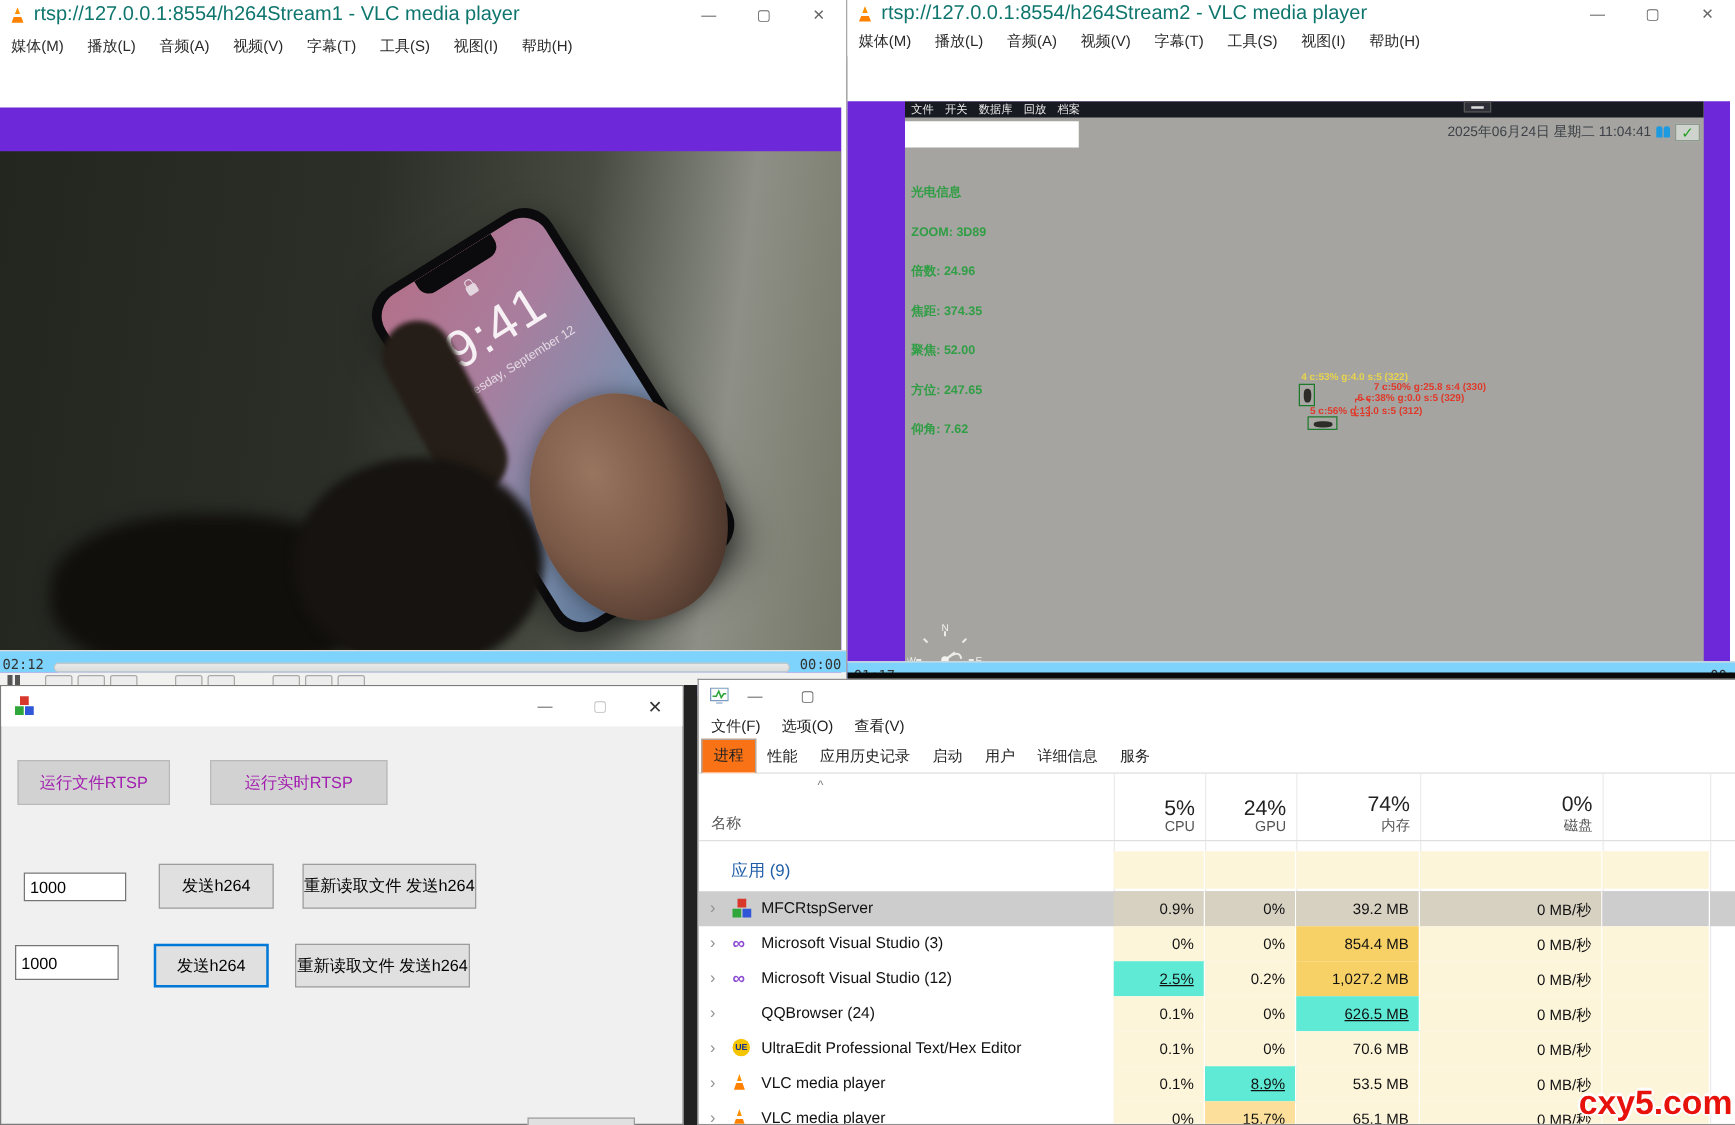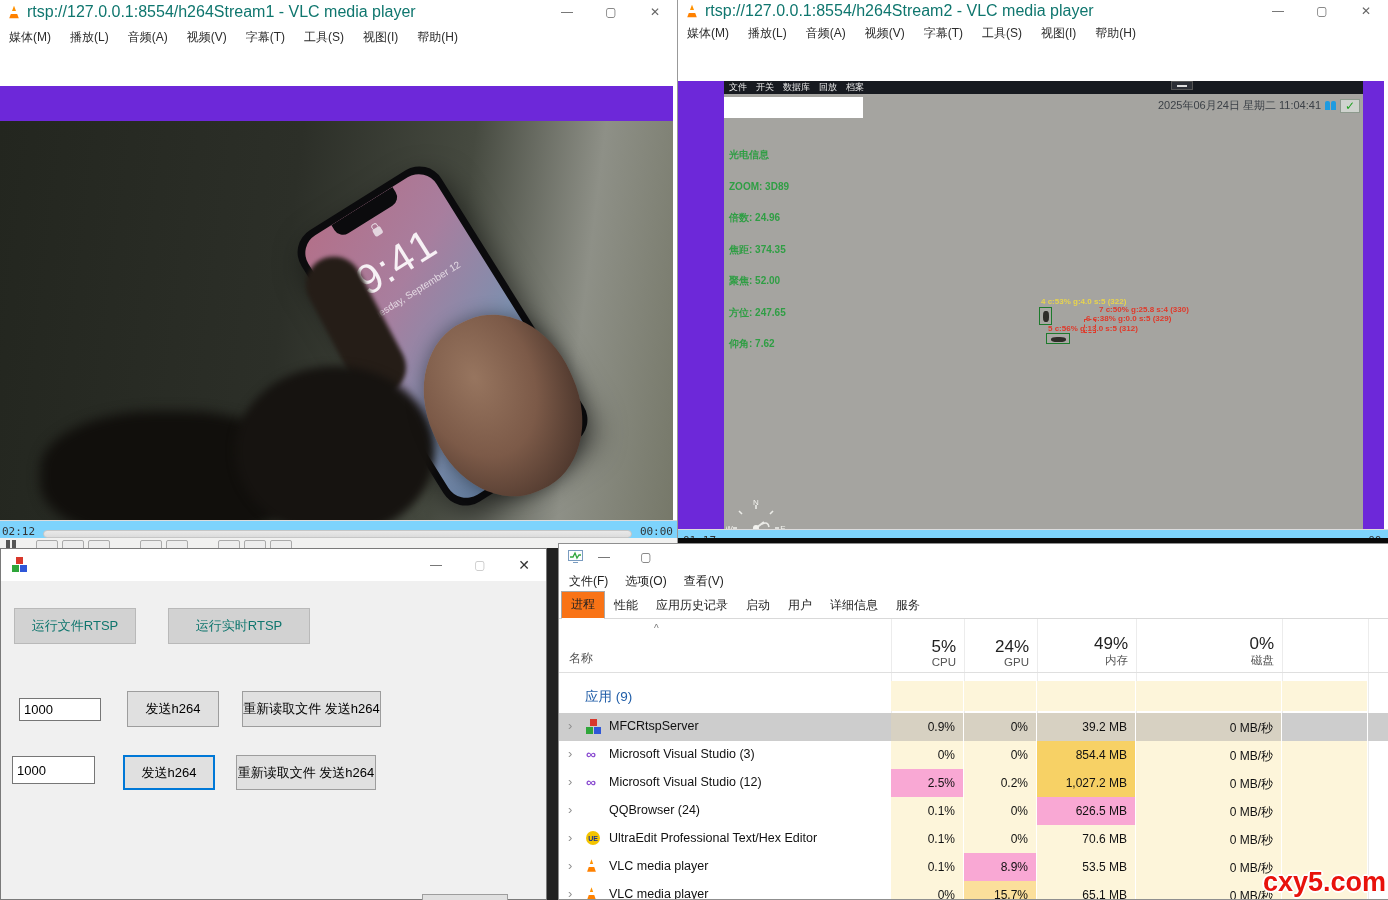--- a/index.html
+++ b/index.html
@@ -88,21 +88,21 @@
   .compass { position:absolute; left:2px; top:417px; }
 
   
   #dialog { left:0; top:548px; width:547px; height:352px; background:#f0f0f0; border:1px solid #7a7a7a; z-index:6; }
   .dlg-titlebar { height:32px; background:#fff; display:flex; align-items:center; padding-left:11px; }
   .icon-mfc { width:16px; height:16px; flex:none; background-repeat:no-repeat;
       background-image:linear-gradient(#d8372b,#d8372b),linear-gradient(#2fa63a,#2fa63a),linear-gradient(#2f57d8,#2f57d8);
       background-size:7px 7px; background-position:4px 0,0 8px,8px 8px; }
   .dlg-btn { position:absolute; background:#e0e0e0; border:1px solid #9d9d9d; font-size:13px; color:#000;
              display:flex; align-items:center; justify-content:center; }
-  .dlg-btn.disabled { background:#d2d2d2; border-color:#b9b9b9; color:#0f766e; }
+  .dlg-btn.disabled { background:#d2d2d2; border-color:#b9b9b9; color:#a21caf; }
   .dlg-btn.focused { border:2px solid #0078d7; }
   .dlg-input { position:absolute; background:#fff; border:1px solid #767676; font-size:13px;
                padding-left:4px; color:#000; font-family:"Liberation Sans",sans-serif; }
 
   
   #taskmgr { left:558px; top:543px; width:830px; height:357px; background:#fff; border:1px solid #8f8f8f;
              border-right:none; z-index:5; }
   .tm-titlebar { height:25px; display:flex; align-items:center; padding-left:9px; }
   .tm-title { font-size:12px; color:#333; margin-left:6px; flex:1; }
   .tm-menubar { height:25px; display:flex; align-items:center; gap:17px; padding-left:10px;
@@ -124,21 +124,21 @@
   .tm-row { position:absolute; left:0; height:28px; width:100%; }
   .tm-row.selected { background:#cdcdcd; }
   .chev { position:absolute; left:9px; top:5px; font-size:13px; color:#909090; }
   .rowicon { position:absolute; left:27px; top:6px; }
   .rowname { position:absolute; left:50px; top:6px; font-size:12.5px; color:#111; white-space:nowrap; }
   .cell { position:absolute; top:0; height:100%; font-size:12px; color:#111; text-align:right;
           padding:7px 8px 0 0; border-right:1px solid #fff; }
   .c-cpu { left:332px; width:73px; } .c-gpu { left:405px; width:73px; }
   .c-mem { left:478px; width:99px; } .c-disk { left:577px; width:146px; }
   .c-extra { left:723px; width:86px; }
-  .h0 { background:#fdf5da; } .h1 { background:#f9a8d4; } .h2 { background:#fbdf9b; } .h3 { background:#f7d165; }
+  .h0 { background:#fdf5da; } .h1 { background:#5eead4;text-decoration:underline; } .h2 { background:#fbdf9b; } .h3 { background:#f7d165; }
   .hsel { background:#d7d1c2; } .hselx { background:#cdcdcd; }
   .icon-vs { color:#8a4bd0; font-weight:bold; font-size:14px; line-height:14px; }
   .icon-qq { width:14px; height:14px; border-radius:50%; position:relative;
              background:radial-gradient(circle at 35% 30%,#4da1ff,#0b62d6); }
   .icon-qq::after { content:""; position:absolute; left:2px; top:2px; width:7px; height:7px;
              border:2px solid #fff; border-radius:50%; border-bottom-color:transparent; border-right-color:transparent; }
   .icon-ue { width:14px; height:14px; border-radius:50%; background:#f4c400; color:#15308f;
              font-size:7px; font-weight:bold; display:flex; align-items:center; justify-content:center; }
   .icon-ue::before { content:"UE"; }
   .minicone { width:11px; height:13px;
@@ -337,21 +337,21 @@
         <span class="tm-namehead">名称</span>
         <div class="colhead" style="left:332px;width:73px;">
           <div class="pct">5%</div>
             <div class="lbl">CPU</div>
         </div>
         <div class="colhead" style="left:405px;width:73px;">
           <div class="pct">24%</div>
             <div class="lbl">GPU</div>
         </div>
         <div class="colhead" style="left:478px;width:99px;">
-          <div class="pct">49%</div>
+          <div class="pct">74%</div>
             <div class="lbl">内存</div>
         </div>
         <div class="colhead" style="left:577px;width:146px;">
           <div class="pct">0%</div>
             <div class="lbl">磁盘</div>
         </div>
       </div>
 
       <div class="tm-group" style="top:62px;">
         <span class="gname">应用 (9)</span>

